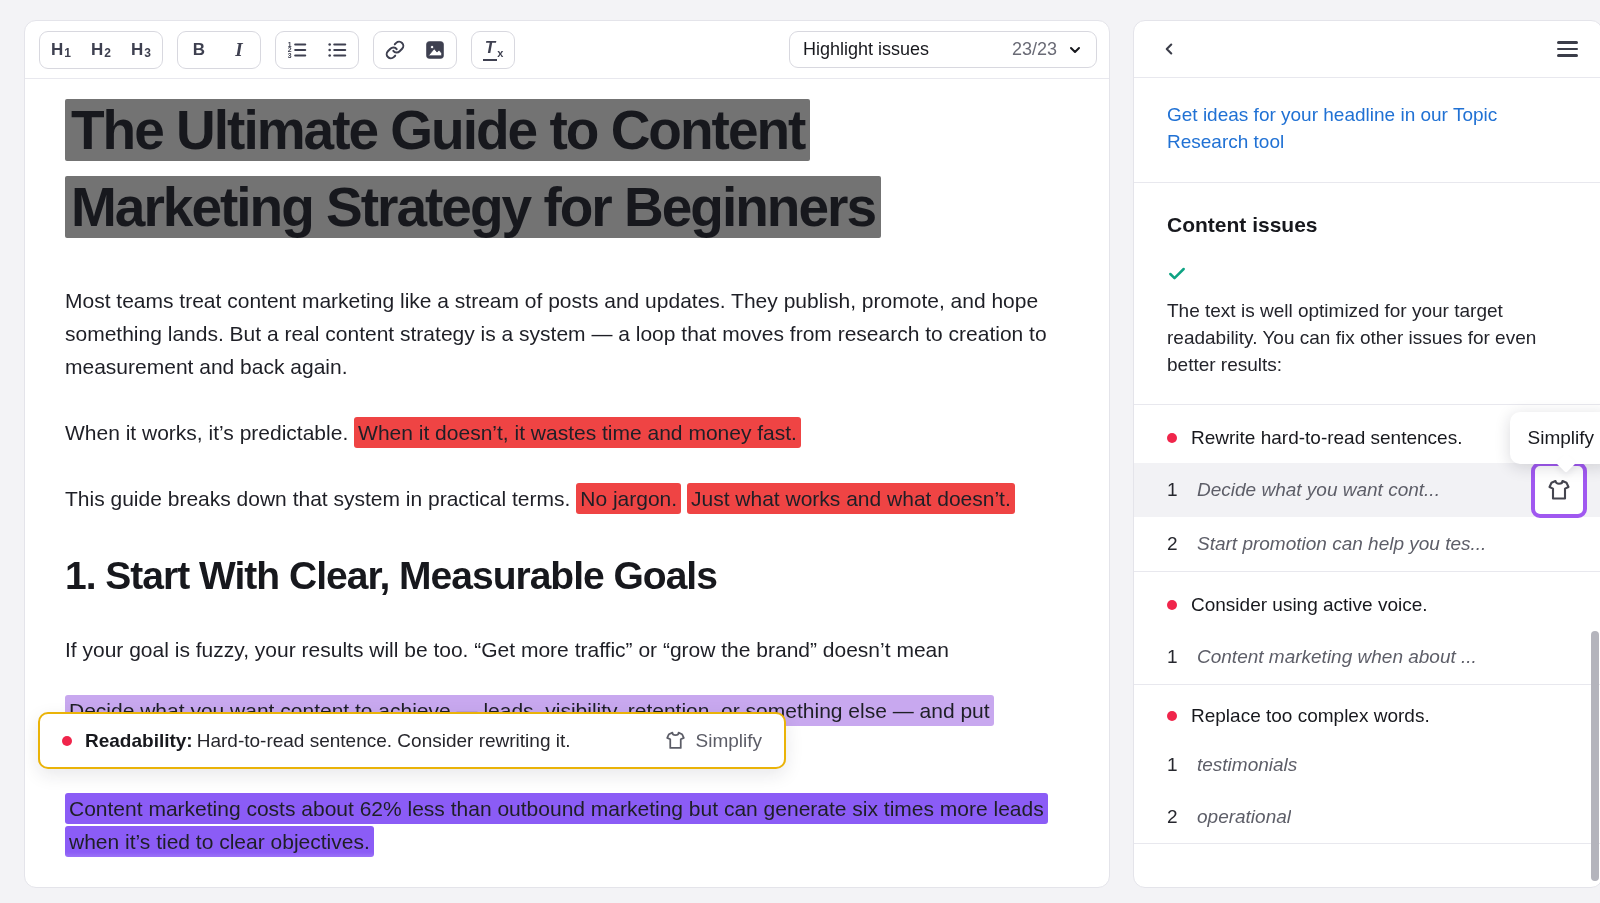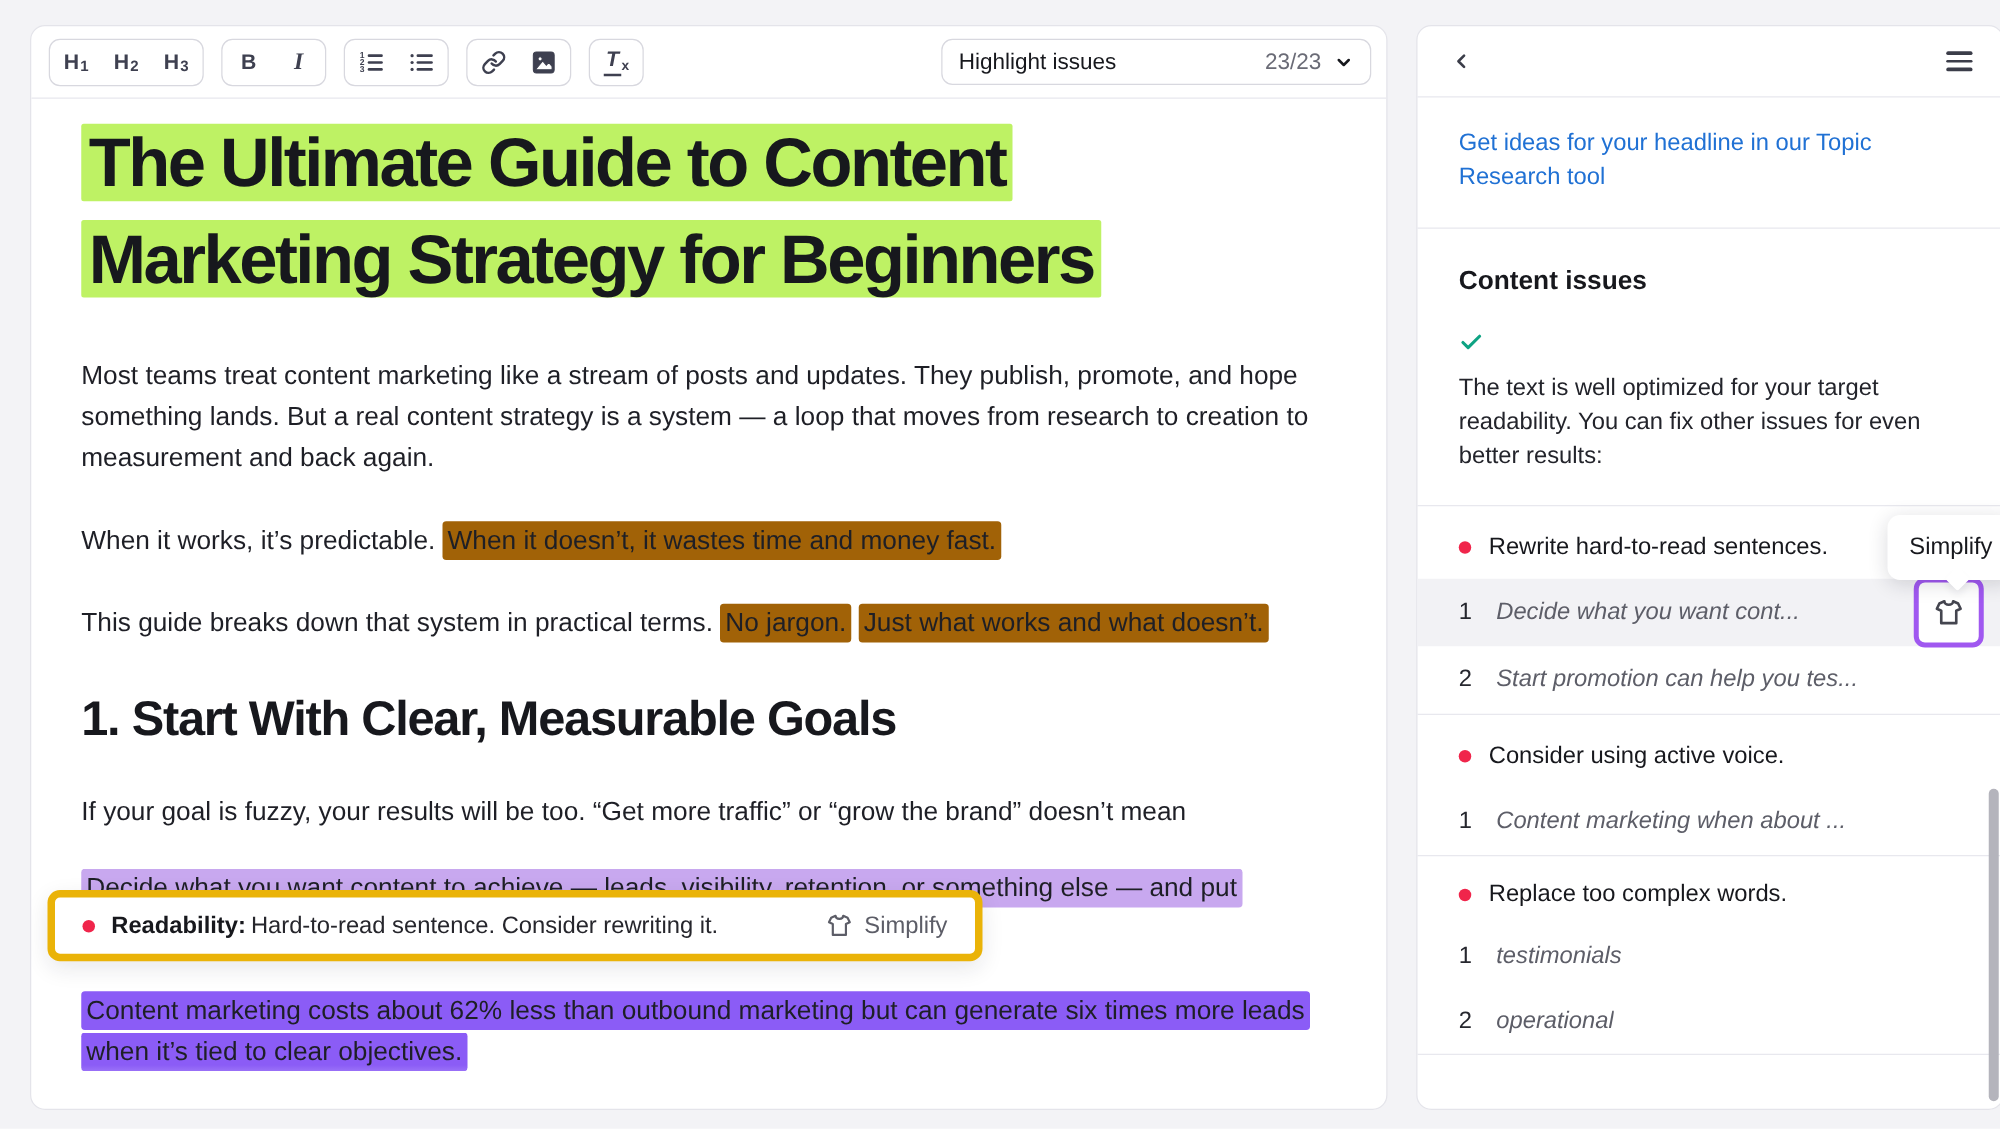--- a/index.html
+++ b/index.html
@@ -17,43 +17,43 @@
   
   .editor-card { left:24px; top:20px; width:1086px; height:868px; overflow:hidden; }
   .toolbar { display:flex; align-items:center; height:58px; padding:0 12px 0 14px; border-bottom:1px solid #e8e8ee; gap:14px; }
   .tb-group { display:flex; align-items:center; border:1px solid #d8d8df; border-radius:9px; padding:2px; gap:2px; background:#fff; }
   .tb-btn { min-width:38px; height:32px; display:flex; align-items:center; justify-content:center; border-radius:6px; color:#3e4050; font-weight:bold; font-size:17px; cursor:pointer; }
   .tb-btn svg { stroke:#3e4050; }
   .tb-btn .sub { font-size:12px; font-weight:bold; margin-left:1px; margin-top:6px; }
   .btn-italic { font-family:"Liberation Serif", serif; font-style:italic; font-size:19px; }
   .tx-t { font-style:italic; font-size:17px; font-weight:bold; border-bottom:2px solid #3e4050; padding:0 2px 1px 2px; }
   .tx-x { font-size:11px; font-weight:bold; margin-top:7px; }
-  .hl-dropdown { margin-left:auto; width:344px; height:37px; border:1px solid #d8d8df; border-radius:9px; display:flex; align-items:center; padding:17px 13px; gap:10px; cursor:pointer; }
+  .hl-dropdown { margin-left:auto; width:308px; height:37px; border:1px solid #d8d8df; border-radius:9px; display:flex; align-items:center; padding:17px 13px; gap:10px; cursor:pointer; }
   .hl-dropdown .lbl { font-size:18px; color:#17181d; flex:1; }
   .hl-dropdown .count { font-size:18px; color:#6a6b76; }
 
   .doc { position:relative; padding:13px 40px 0 40px; height:808px; }
   .doc h1 { font-size:55px; line-height:77px; letter-spacing:-2px; font-weight:bold; color:#17181d; white-space:nowrap; }
-  .hl-lav { background:#bef264; padding:0 6px; border-radius:2px; }
+  .hl-lav { background:#737373; padding:0 6px; border-radius:2px; }
   .doc p { font-size:21px; line-height:33px; color:#1e1f26; margin-top:33px; }
   .doc p.p1 { margin-top:38px; }
   .doc h2 { font-size:39px; line-height:48px; letter-spacing:-1px; font-weight:bold; color:#17181d; margin:37px 0 25px; }
   .hl-blue, .hl-purple, .hl-lav-inline {
     padding:4px 4px; border-radius:3px;
     -webkit-box-decoration-break:clone; box-decoration-break:clone;
   }
-  .hl-blue { background:#a16207;margin-top:35px; }
+  .hl-blue { background:#ef4444;margin-top:35px; }
   .hl-purple { background:#c8a8ef; }
   .hl-lav-inline { background:#8b5cf6; }
   .doc .p5 { margin-top:28px; }
   .doc .p6 { margin-top:32px; }
 
   .note-card {
     position:absolute; left:13px; top:633px; width:748px; height:57px;
-    background:#fff; border:6px solid #eab308; border-radius:10px;
+    background:#fff; border:2px solid #eab308; border-radius:10px;
     box-shadow:0 6px 18px rgba(25,25,45,.10);
     display:flex; align-items:center; padding:0 22px; z-index:5; font-size:19px;
   }
   .dot { width:10px; height:10px; border-radius:50%; background:#f0254b; flex:none; }
   .note-card .note-label { font-weight:bold; color:#17181d; margin-left:13px; }
   .note-card .note-text { color:#26262c; margin-left:4px; }
   .note-action { margin-left:auto; display:flex; align-items:center; gap:9px; color:#5c5d67; cursor:pointer; }
   .note-action svg { stroke:#5c5d67; }
 
   .doc-fade { position:absolute; left:1px; right:1px; bottom:1px; height:34px; z-index:4;

